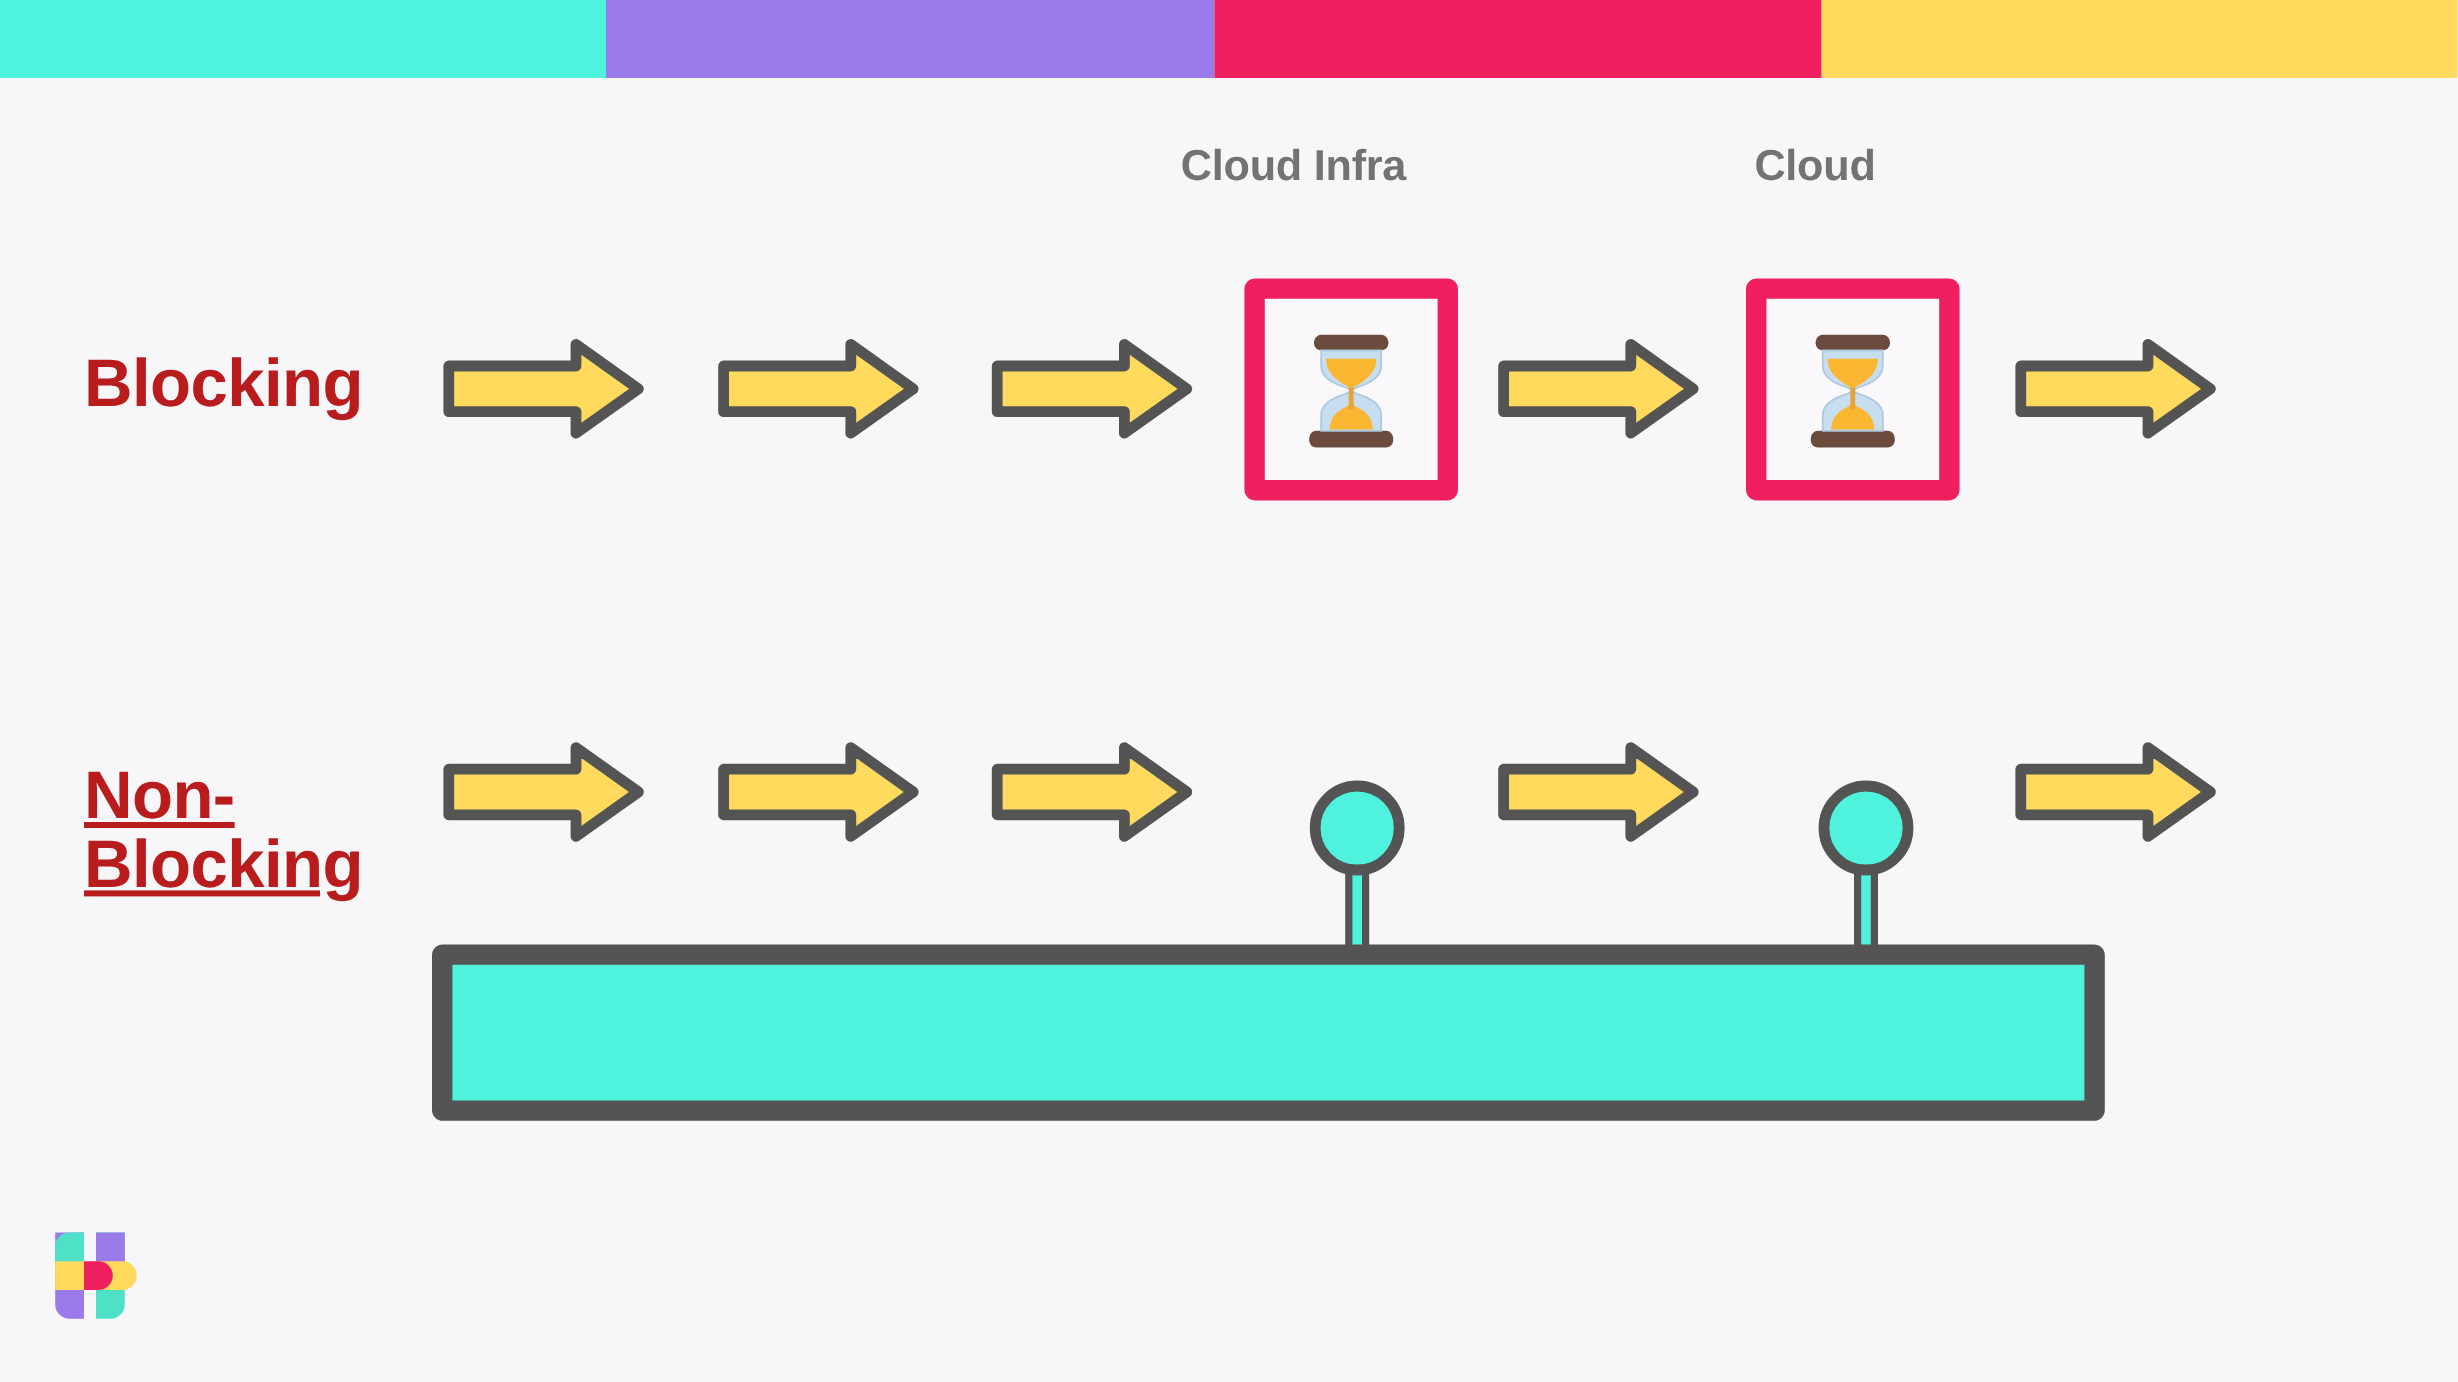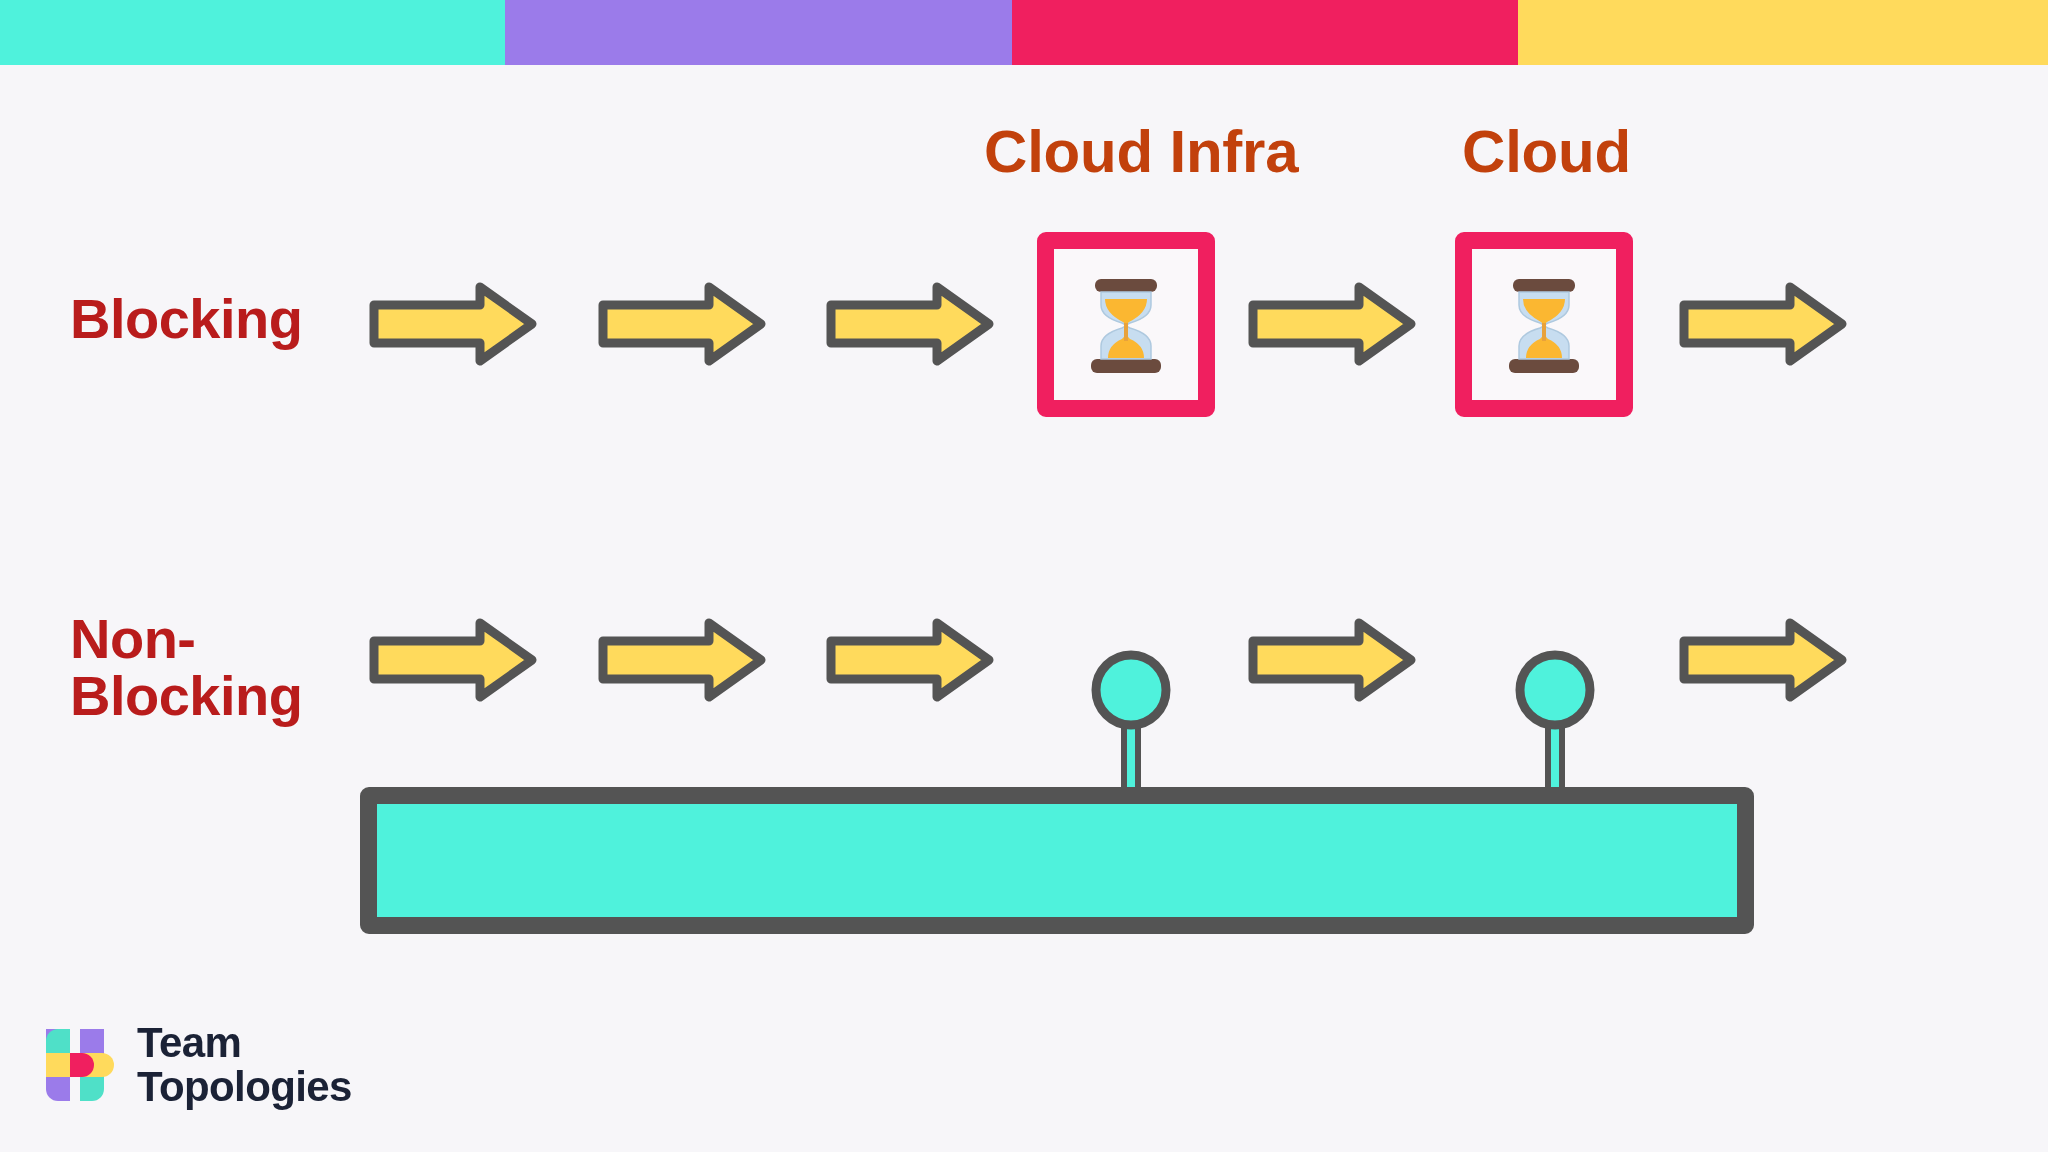--- a/index.html
+++ b/index.html
@@ -29,28 +29,28 @@
   .row-label {
     position: absolute;
     font-weight: bold;
     color: #b91c1c;
     font-size: 56px;
     line-height: 1.02;
     letter-spacing: -0.5px;
     white-space: pre-line;
   }
   #label-blocking { left: 70px; top: 290px; }
-  #label-nonblocking { left: 70px; top: 610px; }
+  #label-nonblocking { left: 70px; top: 634px; text-decoration: underline; }
 
   
   .stage-title {
     position: absolute;
     font-weight: bold;
-    font-size: 60px;
-    color: #c2410c;
+    font-size: 36px;
+    color: #737373;
     white-space: nowrap;
     letter-spacing: -0.2px;
   }
   #title-cloud-infra { left: 984px; top: 117px; }
   #title-deploy { left: 1462px; top: 117px; }
 
   
   .arrow {
     position: absolute;
     width: 170px;
@@ -229,15 +229,13 @@
     <path d="M6 6 L30 6 L30 78 L18 78 A12 12 0 0 1 6 66 Z" fill="#9B7BEA"></path>
     <path d="M18 6 L30 6 L30 40 L6 40 L6 18 A12 12 0 0 1 18 6 Z" fill="#4FE0C8"></path>
 
     <path d="M40 6 L64 6 L64 66 A12 12 0 0 1 52 78 L40 78 Z" fill="#4FE0C8"></path>
     <path d="M40 6 L64 6 L64 40 L40 40 Z" fill="#9B7BEA"></path>
 
     <path d="M6 30 L62 30 A12 12 0 0 1 62 54 L6 54 Z" fill="#FFDA5C"></path>
 
     <path d="M30 30 L42 30 A12 12 0 0 1 42 54 L30 54 Z" fill="#F01F5F"></path>
   </svg>
-  <div id="logo-text">Team
-Topologies</div>
 </div>
 
 </body></html>

